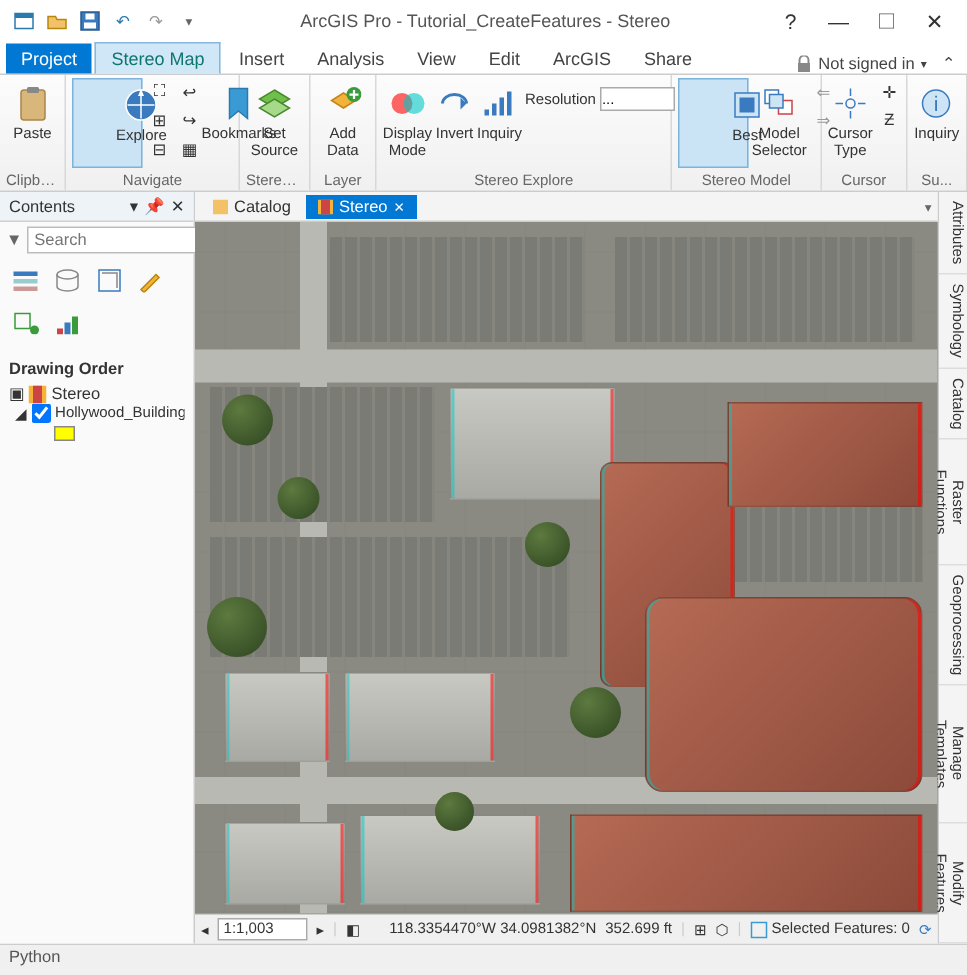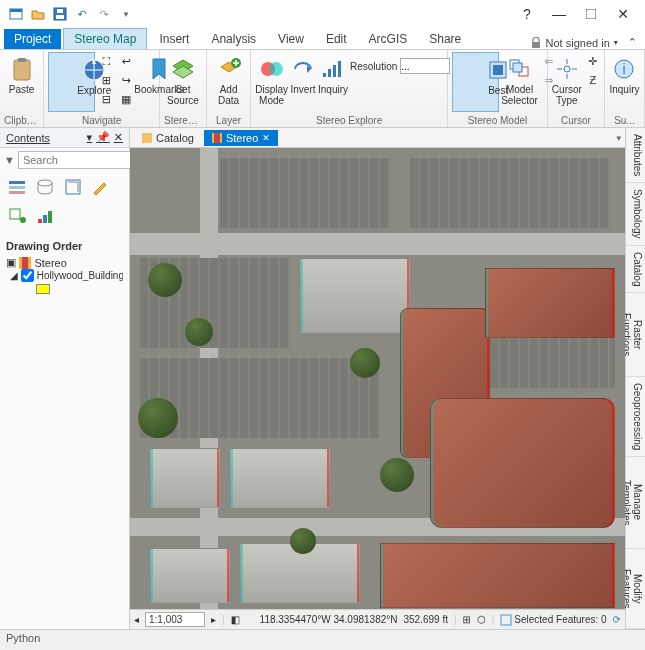--- a/index.html
+++ b/index.html
@@ -23,21 +23,21 @@
   .ribbon-group-label { font-size: 10px; color: #666; text-align: center; white-space: nowrap; overflow: hidden; text-overflow: ellipsis; padding-bottom: 1px; }
   .ribbon-btn-lg { width: 44px; height: 60px; display: flex; flex-direction: column; align-items: center; justify-content: flex-start; padding-top: 4px; gap: 2px; font-size: 10px; text-align: center; line-height: 1.1; cursor: pointer; }
   .ribbon-btn-lg.active { background: #cbe4f5; border: 1px solid #7bb3da; padding-left: 45px; }
   .ribbon-icon { width: 26px; height: 26px; display: flex; align-items: center; justify-content: center; }
   .ribbon-small-col { display: flex; flex-direction: column; gap: 1px; }
   .ribbon-small { width: 18px; height: 18px; display: flex; align-items: center; justify-content: center; cursor: pointer; }
   .res-input { width: 50px; height: 16px; font-size: 10px; border: 1px solid #aaa; }
 
   .workspace { display: flex; height: 501px; }
   .contents-pane { width: 130px; border-right: 1px solid #ccc; background: #fafafa; display: flex; flex-direction: column; }
-  .pane-header { background: #eef3f7; border-bottom: 1px solid #d0d0d0; padding: 3px 6px; display: flex; justify-content: space-between; align-items: center; font-size: 11px; text-decoration: underline; }
+  .pane-header { background: #eef3f7; border-bottom: 1px solid #d0d0d0; padding: 3px 6px; display: flex; justify-content: space-between; align-items: center; font-size: 11px; }
   .search-row { display: flex; padding: 3px 4px; gap: 3px; align-items: center; }
   .search-row input { flex: 1; height: 18px; border: 1px solid #bbb; font-size: 11px; padding: 0 4px; }
   .toc-btns { display: flex; flex-wrap: wrap; gap: 6px; padding: 4px 6px; }
   .toc-btn { width: 22px; height: 22px; display:flex;align-items:center;justify-content:center; cursor: pointer; }
   .toc-body { padding: 4px 6px; font-size: 11px; }
   .toc-body .heading { font-weight: bold; margin: 6px 0 4px 0; }
   .toc-item { display: flex; align-items: center; gap: 3px; margin-left: 0; }
   .toc-sub { display:flex; align-items:center; gap:3px; margin-left:4px; font-size:10px; white-space:nowrap; overflow:hidden; }
   .swatch { width: 14px; height: 10px; background: #ffff00; border:1px solid #888; margin-left: 30px; margin-top: 2px;}
 
@@ -89,20 +89,21 @@
         <svg width="14" height="14">
           <rect x="1" y="1" width="12" height="12" fill="#3a7bbf" stroke="#2a5a8f"></rect>
           <rect x="3" y="8" width="8" height="4" fill="#fff"></rect>
           <rect x="4" y="2" width="6" height="4" fill="#fff"></rect>
         </svg>
       </span>
     <span class="qat-icon" style="color:#2a7ab0">↶</span>
     <span class="qat-icon" style="color:#999">↷</span>
     <span class="qat-icon" style="font-size:9px;color:#666">▾</span>
   </div>
+  <div class="titlebar-center">ArcGIS Pro - Tutorial_CreateFeatures - Stereo</div>
   <div class="titlebar-right">
     <span class="win-btn">?</span>
     <span class="win-btn">—</span>
     <span class="win-btn">
         <svg width="10" height="10">
           <rect x="0" y="0" width="10" height="10" fill="none" stroke="#555"></rect>
         </svg>
       </span>
     <span class="win-btn">✕</span>
   </div>

